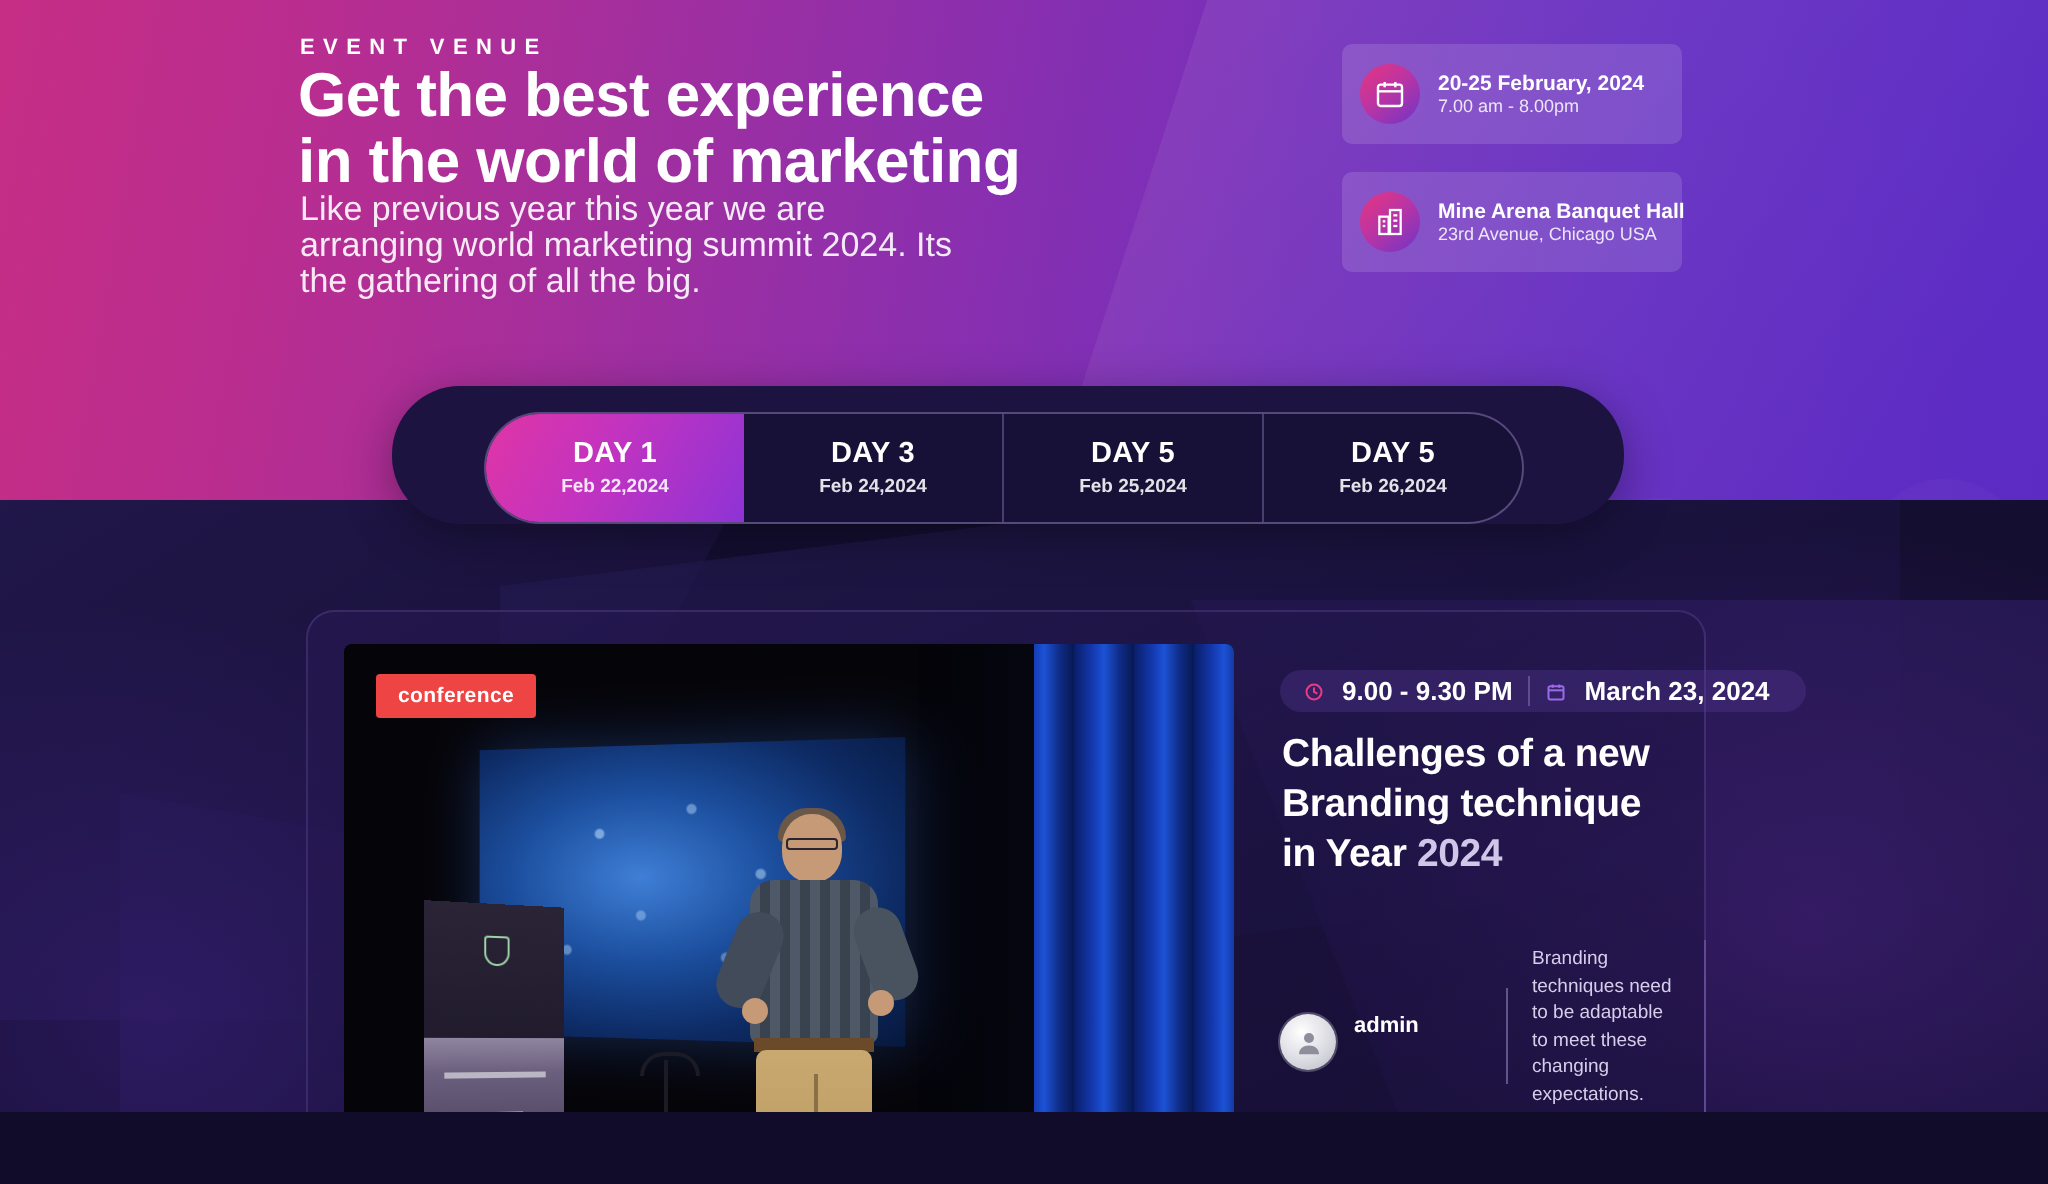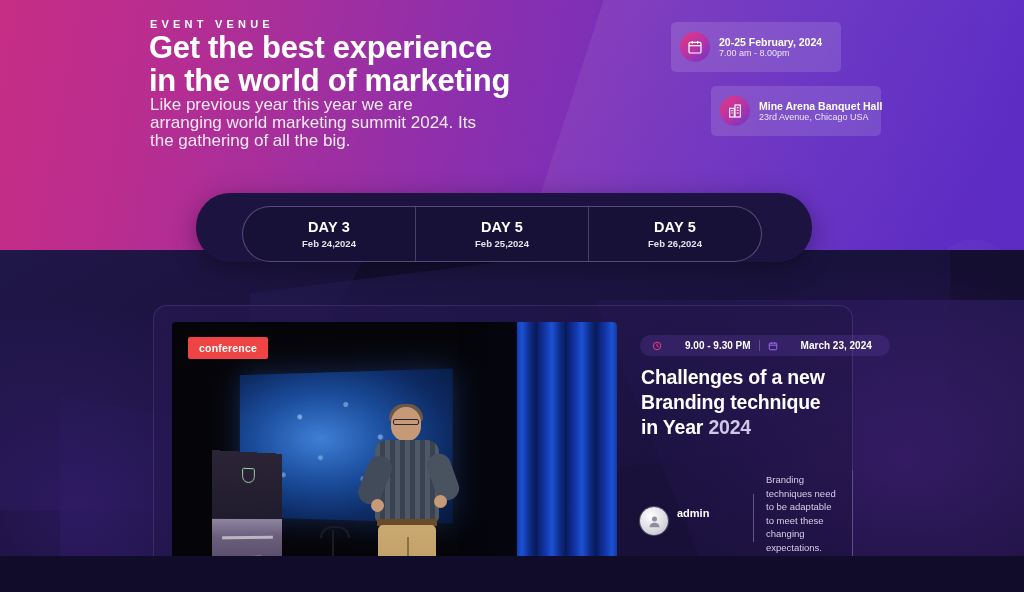--- a/index.html
+++ b/index.html
@@ -143,21 +143,21 @@
     width: 170px;
     height: 50px;
     background: rgba(255,255,255,.13);
     border-radius: 5px;
     display: flex;
     align-items: center;
     padding-left: 9px;
     gap: 9px;
   }
   #info-card-date { left: 671px; top: 22px; }
-  #info-card-venue { left: 711px; top: 86px; }
+  #info-card-venue { left: 671px; top: 86px; }
 
   .ic-badge {
     width: 30px; height: 30px;
     border-radius: 50%;
     background: linear-gradient(140deg, #e8357f 0%, #b734a6 50%, #6e34c8 100%);
     display: flex; align-items: center; justify-content: center;
     flex: 0 0 auto;
   }
   .ic-badge svg { display: block; }
   .ic-text { display: flex; flex-direction: column; gap: 0; min-width: 0; }
@@ -390,22 +390,22 @@
     height: 21px;
     display: flex;
     align-items: center;
     background: rgba(92,64,160,.30);
     border-radius: 11px;
     padding: 0 10px;
   }
   .meta-item {
     display: flex;
     align-items: center;
-    gap: 23px;
-    font-size: 10px;
+    gap: 9px;
+    font-size: 13px;
     font-weight: 700;
     color: #ffffff;
     padding: 0 8px;
   }
   .meta-item:first-child { padding-left: 2px; }
   .meta-item + .meta-item {
     border-left: 1px solid rgba(200,180,245,.30);
   }
   .meta-item svg { display: block; flex: 0 0 auto; }
 
@@ -539,20 +539,24 @@
     </div>
     <div class="ic-text">
       <div class="ic-title">Mine Arena Banquet Hall</div>
       <div class="ic-sub">23rd Avenue, Chicago USA</div>
     </div>
   </div>
 
   <div class="tabs-capsule"></div>
   <div class="tabs-strip">
 
+    <div class="tab active">
+      <div class="tab-title">DAY 1</div>
+      <div class="tab-date">Feb 22,2024</div>
+    </div>
 
 
     <div class="tab">
       <div class="tab-title">DAY 3</div>
       <div class="tab-date">Feb 24,2024</div>
     </div>
 
     <div class="tab">
       <div class="tab-title">DAY 5</div>
       <div class="tab-date">Feb 25,2024</div>

